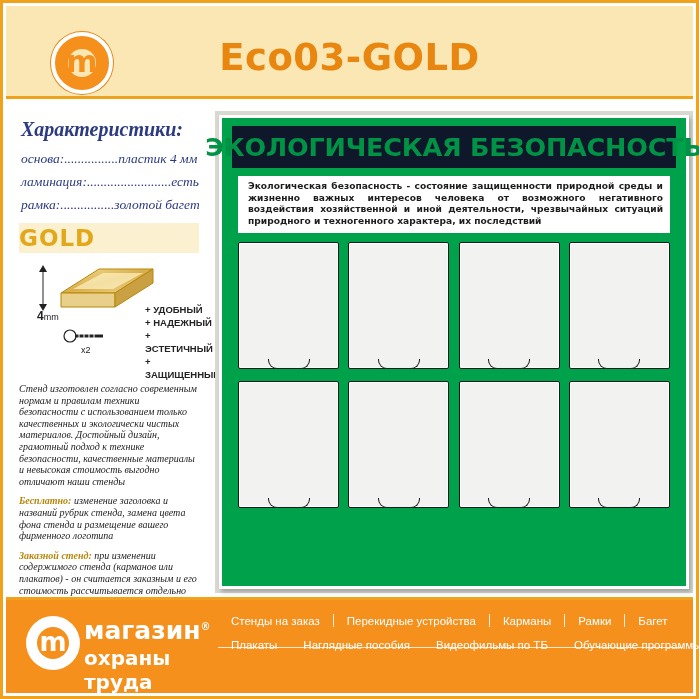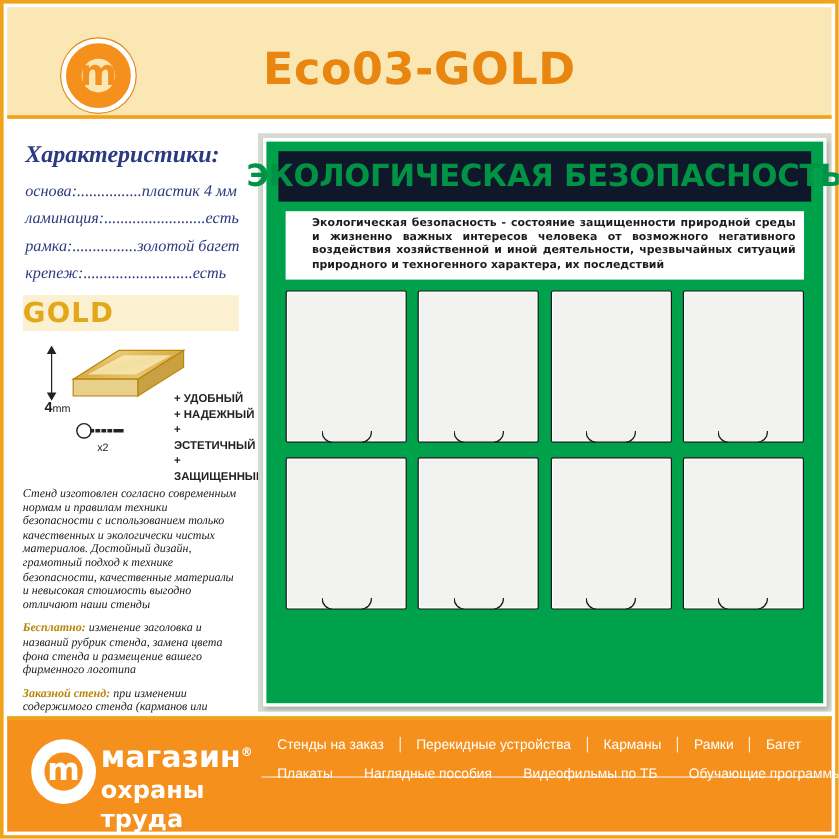--- a/index.html
+++ b/index.html
@@ -136,21 +136,21 @@
   .stand-title span{
     font-family:"DejaVu Sans", sans-serif;
     font-weight:bold;font-size:25.5px;
     color:#009245;
     letter-spacing:-0.2px;
     white-space:nowrap;
   }
   .stand-text{
     position:absolute;left:16px;top:58px;right:16px;
     background:#ffffff;
-    padding:5px 7px 6px 22px;
+    padding:5px 7px 6px 10px;
     box-sizing:border-box;
   }
   .stand-text p{
     margin:0;
     font-family:"DejaVu Sans", sans-serif;
     font-weight:bold;
     font-size:9.1px;line-height:11.6px;
     color:#1c1c1c;
     text-align:justify;
   }
@@ -239,23 +239,20 @@
     <div class="char-title">Характеристики:</div>
 
     <div class="char-row">
       <span>основа:</span><span class="dots">................</span><span class="val">пластик 4 мм</span>
     </div>
     <div class="char-row">
       <span>ламинация:</span><span class="dots">.........................</span><span class="val">есть</span>
     </div>
     <div class="char-row">
       <span>рамка:</span><span class="dots">................</span><span class="val">золотой багет</span>
-    </div>
-    <div class="char-row">
-      <span>крепеж:</span><span class="dots">...........................</span><span class="val">есть</span>
     </div>
 
     <div class="gold-band">
       <span>GOLD</span>
     </div>
 
     <div class="frame-diagram">
       <div class="measure">
         <svg width="16" height="48" viewBox="0 0 16 48">
           <line x1="8" y1="2" x2="8" y2="44" stroke="#222" stroke-width="1"></line>

